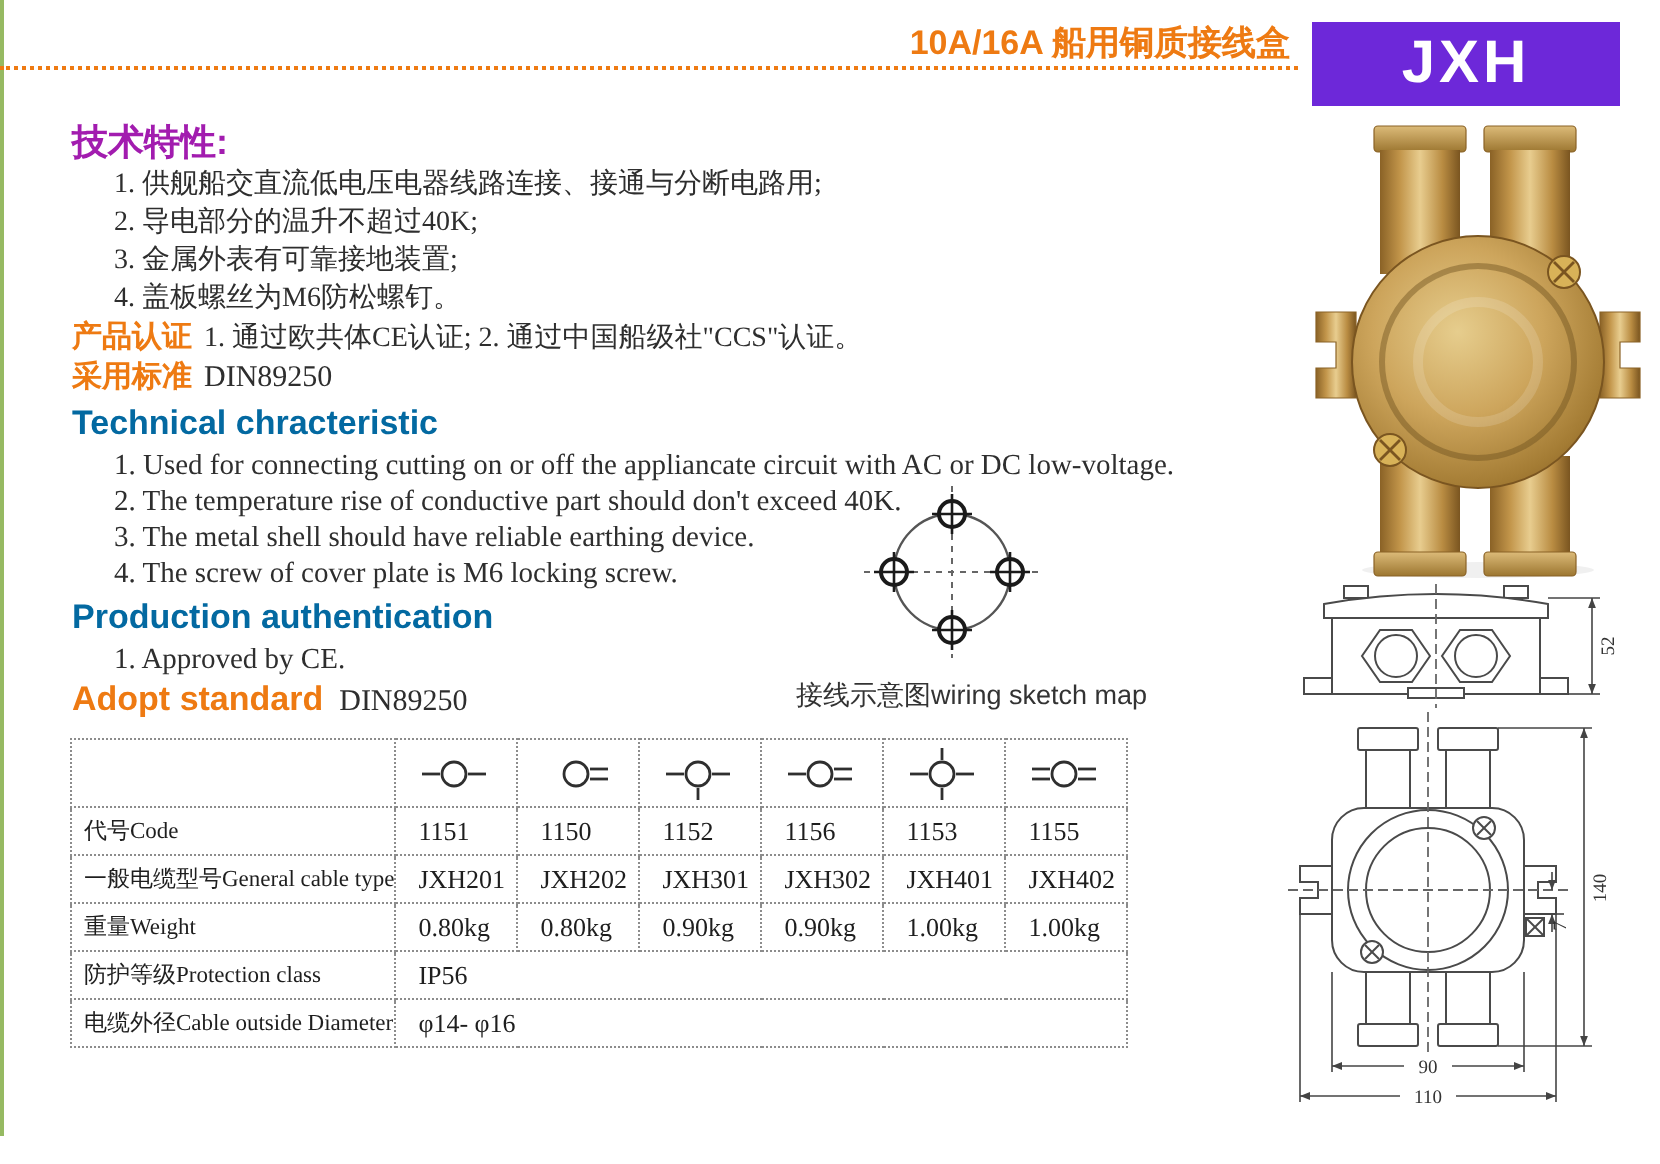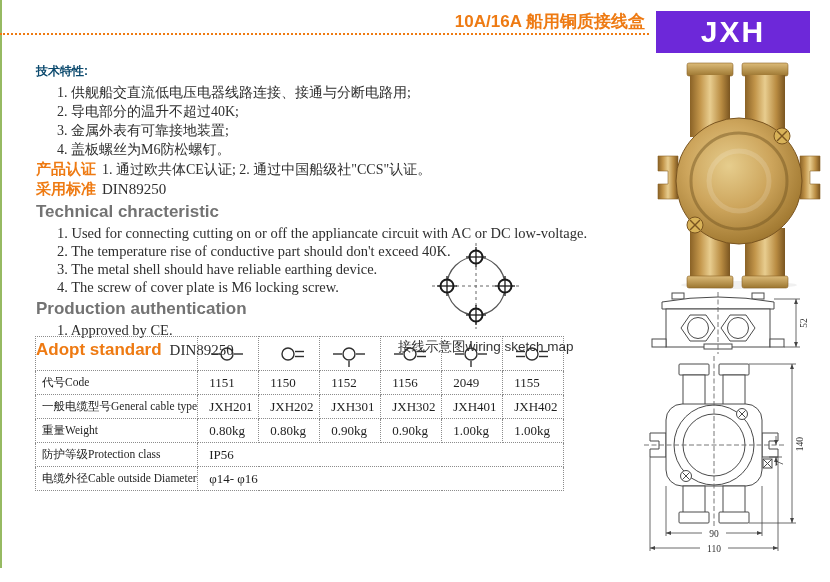--- a/index.html
+++ b/index.html
@@ -12,38 +12,38 @@
             font-family:"Liberation Sans",sans-serif;font-weight:bold;font-size:17px;color:#ee7a12;}
   .dotline{position:absolute;top:33px;left:0;width:649px;border-top:2px dotted #ee7a12;}
   .en-title{position:absolute;top:40px;left:0;width:648px;text-align:right;
             font-family:"Liberation Sans",sans-serif;font-weight:bold;font-size:17px;color:#ee7a12;letter-spacing:.2px;}
   .badge{position:absolute;left:656px;top:11px;width:154px;height:42px;background:#6d28d9;
          display:flex;align-items:center;justify-content:center;color:#fff;
          font-family:"Liberation Sans",sans-serif;font-weight:bold;font-size:30px;letter-spacing:2px;}
 
   
   .content{position:absolute;left:36px;top:62px;width:612px;}
-  .h-cn{font-family:"Liberation Sans",sans-serif;font-weight:bold;font-size:12px;color:#0c4a6e;
+  .h-cn{font-family:"Liberation Sans",sans-serif;font-weight:bold;font-size:18px;color:#a21caf;
         margin:0 0 3px 0;line-height:18px;}
   .cn-item{margin:0 0 0 21px;font-size:14px;line-height:19px;white-space:nowrap;}
   .mix-line{font-size:14px;line-height:19px;white-space:nowrap;}
   .h-inline{font-family:"Liberation Sans",sans-serif;font-weight:bold;font-size:15px;color:#ee7a12;margin-right:6px;}
-  .h-en{font-family:"Liberation Sans",sans-serif;font-weight:bold;font-size:17px;color:#737373;
+  .h-en{font-family:"Liberation Sans",sans-serif;font-weight:bold;font-size:17px;color:#0369a1;
         margin:3px 0 2px 0;line-height:20px;}
   .en-item{margin:0 0 0 21px;font-size:14.5px;line-height:18px;white-space:nowrap;}
   .adopt-line{line-height:22px;white-space:nowrap;}
   .adopt-line .h-en-inline{font-family:"Liberation Sans",sans-serif;font-weight:bold;font-size:17px;color:#ee7a12;margin-right:8px;margin-top:28px;}
   .adopt-line .std-val{font-size:15px;}
 
   
   .wiring{position:absolute;left:398px;top:240px;width:160px;text-align:left;}
   .wiring-label{font-family:"Liberation Sans",sans-serif;font-size:13.5px;color:#333;margin-top:2px;white-space:nowrap;}
 
   
-  table.spec{position:absolute;left:35px;top:336px;border-collapse:collapse;table-layout:fixed;
+  table.spec{position:absolute;left:35px;top:369px;border-collapse:collapse;table-layout:fixed;
              font-size:13px;color:#1e1e1e;}
   table.spec td,table.spec th{border:1px dotted #8c8c8c;padding:0 0 0 11px;text-align:left;
              font-weight:normal;vertical-align:middle;white-space:nowrap;overflow:hidden;}
   table.spec .lbl{width:145px;font-size:11.5px;padding-left:6px;}
   table.spec .val{width:49px;}
   table.spec tr{height:24px;}
   table.spec tr.head{height:34px;}
   .sym svg{display:block;}
 
   
@@ -187,21 +187,21 @@
               <line x1="25" y1="16.5" x2="34" y2="16.5" stroke="#2f2f2f" stroke-width="1.4"></line>
             </svg>
           </th>
     </tr>
     <tr>
       <td class="lbl">代号Code</td>
       <td class="val">1151</td>
       <td class="val">1150</td>
       <td class="val">1152</td>
       <td class="val">1156</td>
-      <td class="val">2049</td>
+      <td class="val">1153</td>
       <td class="val">1155</td>
     </tr>
     <tr>
       <td class="lbl">一般电缆型号General cable type</td>
       <td class="val">JXH201</td>
       <td class="val">JXH202</td>
       <td class="val">JXH301</td>
       <td class="val">JXH302</td>
       <td class="val">JXH401</td>
       <td class="val">JXH402</td>

